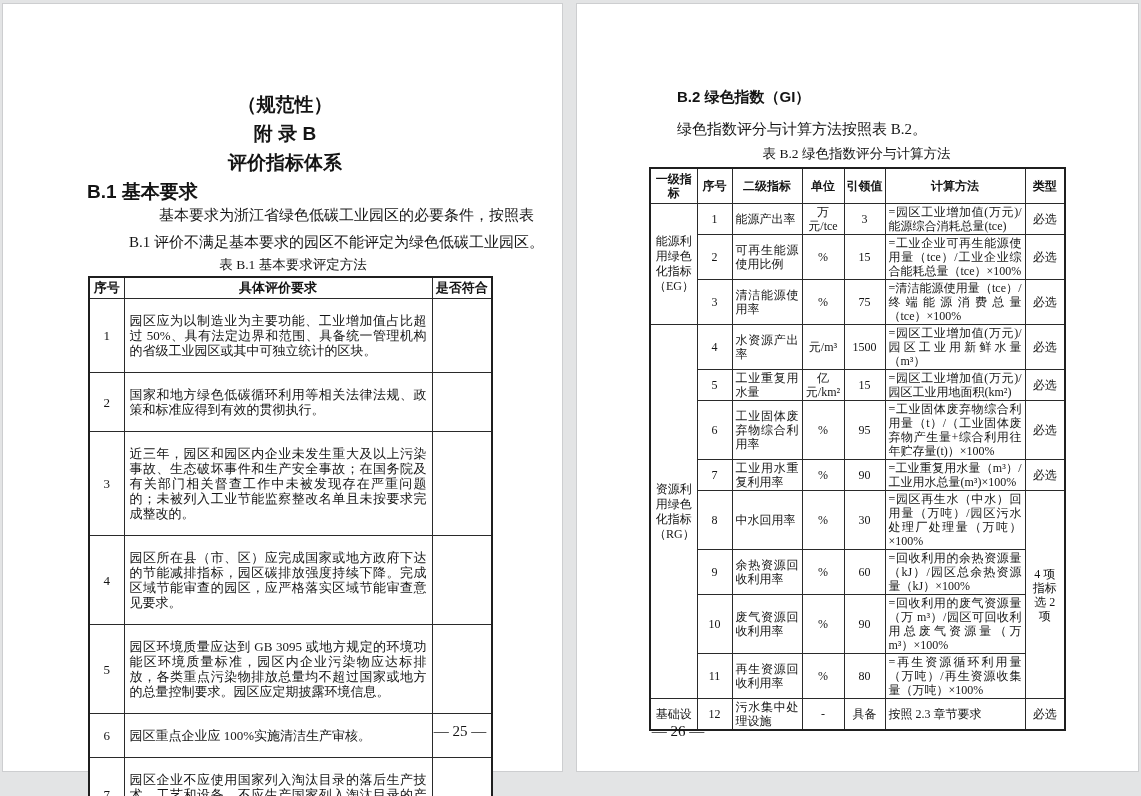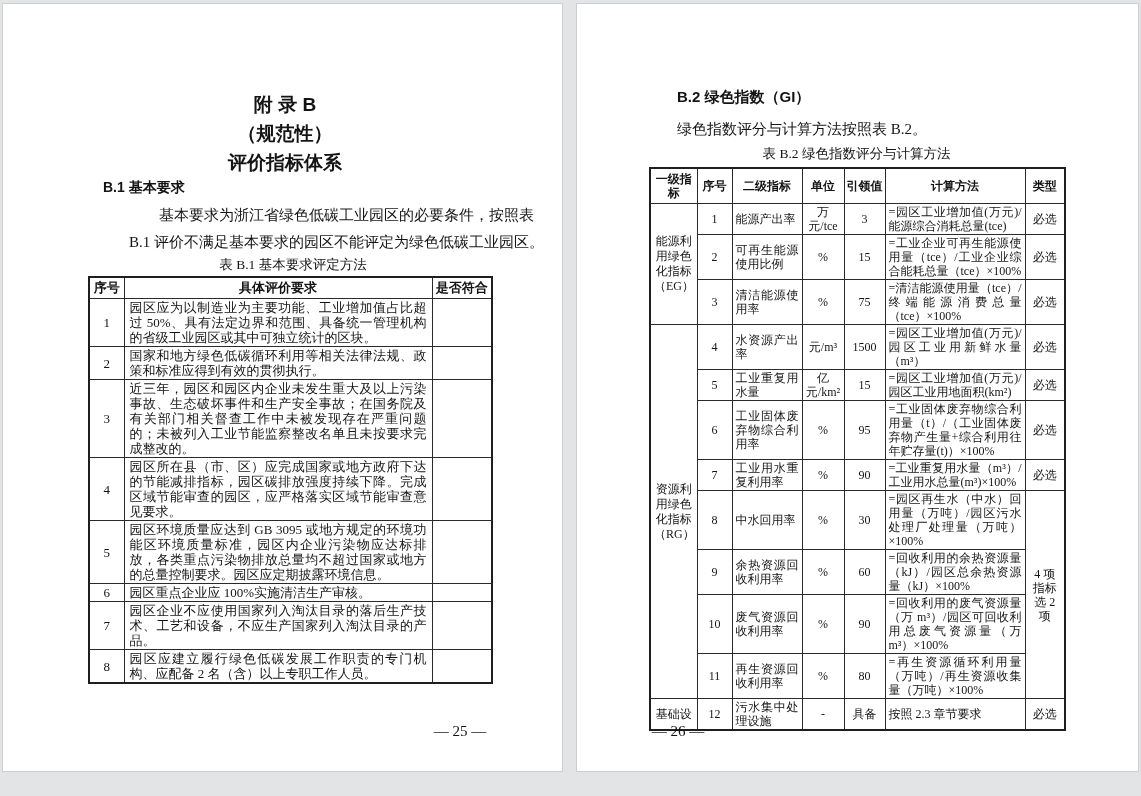--- a/index.html
+++ b/index.html
@@ -15,56 +15,56 @@
   }
   #page-left{left:2px;width:561px;}
   #page-right{left:576px;width:563px;}
   .hei{font-family:"Liberation Sans", sans-serif;font-weight:bold;}
 
   
   .appendix-title{
     position:absolute;top:86px;left:22px;width:520px;
     text-align:center;font-size:19px;line-height:29px;
   }
-  .b1-heading{position:absolute;top:175px;left:100px;font-size:14px;}
+  .b1-heading{position:absolute;top:175px;left:84px;font-size:19px;}
   .b1-para{position:absolute;top:198px;left:82px;width:472px;font-size:15px;line-height:27px;margin-left:44px;}
   .b1-para .indent{padding-left:30px;}
   .tbl-caption-left{position:absolute;top:252px;left:30px;width:520px;text-align:center;font-size:13.5px;}
   #tbl-b1{position:absolute;top:272px;left:85px;width:403px;}
 
   
   .b2-heading{position:absolute;top:84px;left:100px;font-size:15px;}
   .b2-para{position:absolute;top:112px;left:100px;font-size:15px;line-height:26px;}
   .tbl-caption-right{position:absolute;top:141px;left:72px;width:415px;text-align:center;font-size:13.5px;}
   #tbl-b2{position:absolute;top:163px;left:72px;width:415px;}
 
   
   table{border-collapse:collapse;table-layout:fixed;background:#fff;}
   #tbl-b1{font-size:13px;line-height:15px;}
   #tbl-b2{font-size:12px;line-height:14px;border-radius:9px;}
   th,td{border:1px solid #2a2a2a;box-sizing:border-box;vertical-align:middle;}
   table{border:2px solid #1f1f1f;}
   th{font-family:"Liberation Sans", sans-serif;font-weight:bold;text-align:center;padding:3px 2px;line-height:14px;}
-  #tbl-b1 td{padding:1px 5px;}
+  #tbl-b1 td{padding:14px 5px;}
   #tbl-b2 td{padding:1px 3px;}
   td.c{text-align:center;}
   td.j{text-align:justify;}
   td.grp{text-align:center;line-height:15px;}
 
   .page-number{position:absolute;top:719px;font-size:15px;width:150px;text-align:center;}
   #page-num-25{left:382px;}
   #page-num-26{left:26px;}
 </style>
 </head>
 <body>
 
 <div class="page" id="page-left">
   <div class="appendix-title hei">
+    <div>（规范性）</div>
     <div>附 录 B</div>
-    <div>（规范性）</div>
     <div>评价指标体系</div>
   </div>
   <div class="b1-heading hei">B.1 基本要求</div>
   <div class="b1-para">
     <div class="indent">基本要求为浙江省绿色低碳工业园区的必要条件，按照表</div>
     <div>B.1 评价不满足基本要求的园区不能评定为绿色低碳工业园区。</div>
   </div>
   <div class="tbl-caption-left">表 B.1 基本要求评定方法</div>
   <table id="tbl-b1">
     <colgroup>

